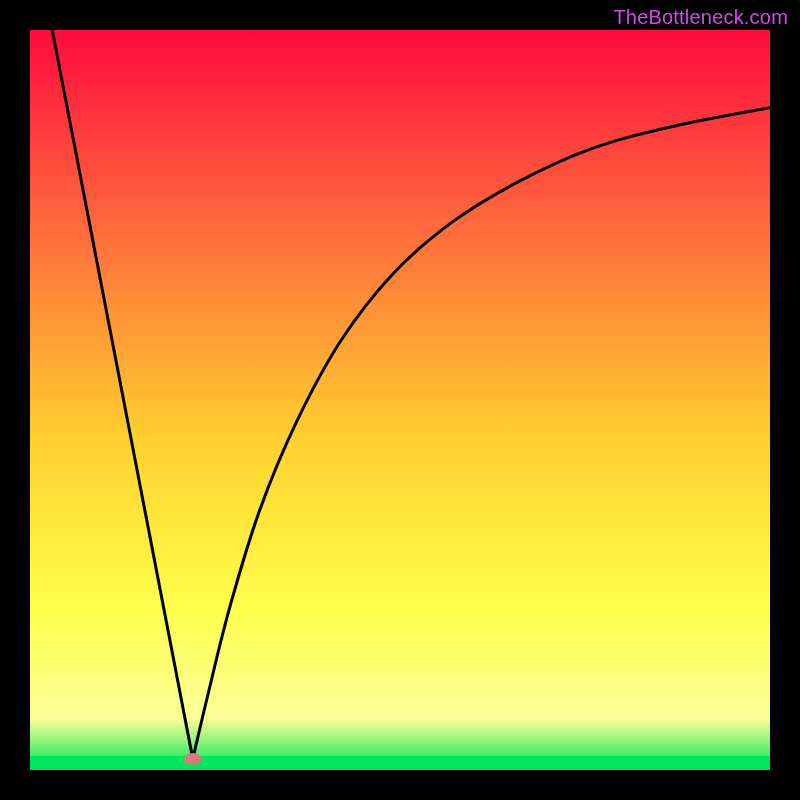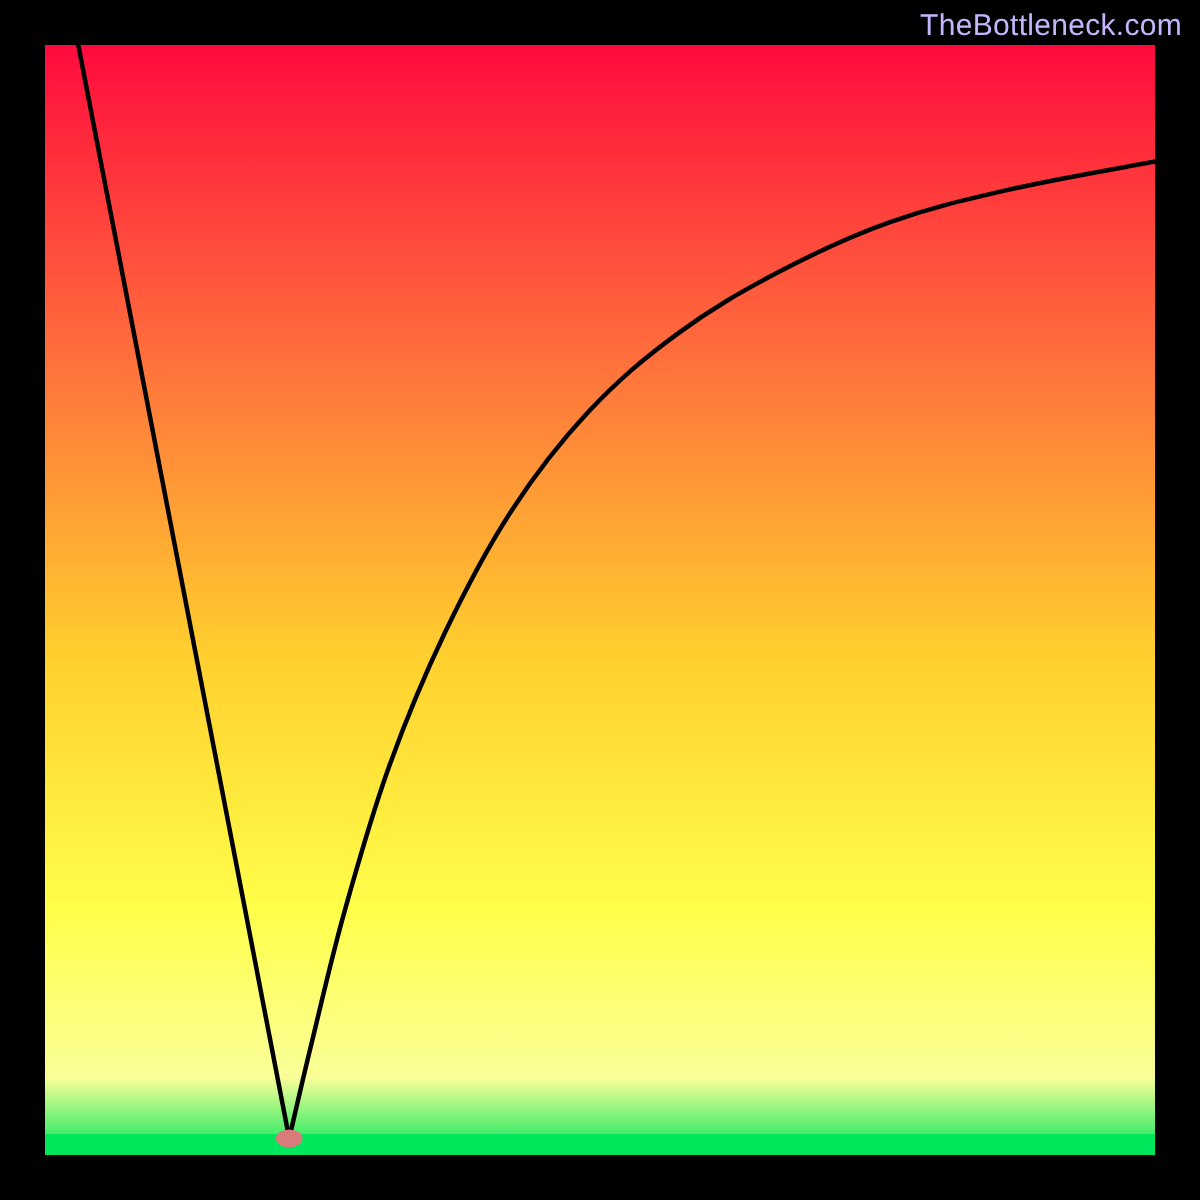--- a/index.html
+++ b/index.html
@@ -22,21 +22,21 @@
     top: 30px;
     width: 740px;
     height: 740px;
   }
   .watermark {
     position: absolute;
     top: 6px;
     right: 12px;
     font-family: Arial, Helvetica, sans-serif;
     font-size: 20px;
-    color: #c4b5fd;
+    color: #d946ef;
     letter-spacing: 0.2px;
     user-select: none;
   }
 </style>
 </head>
 <body>
 
 <div class="frame">
   <svg class="plot" viewBox="0 0 740 740" preserveAspectRatio="none">
     <defs>

